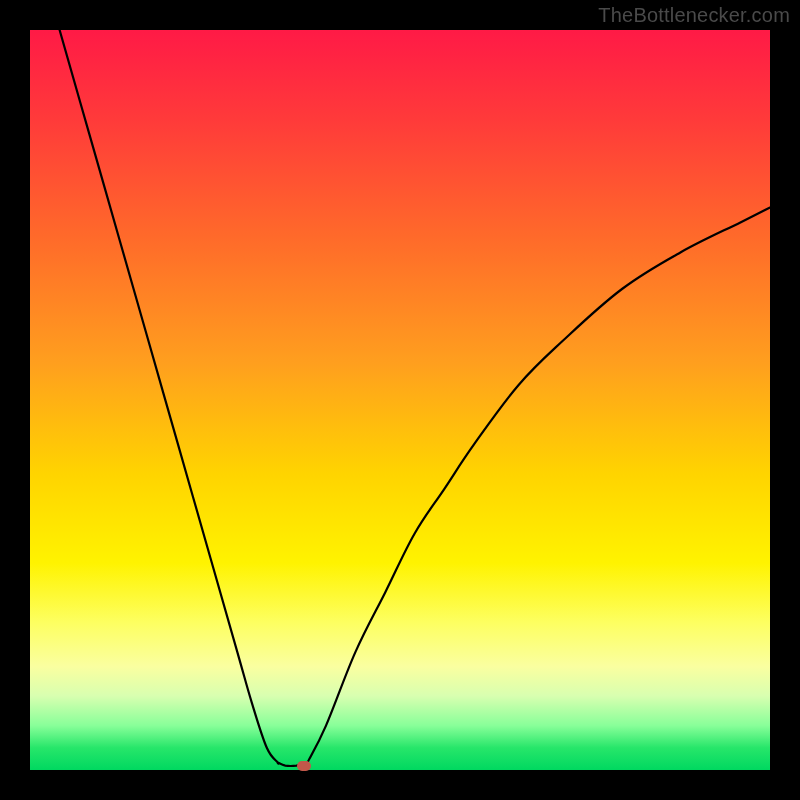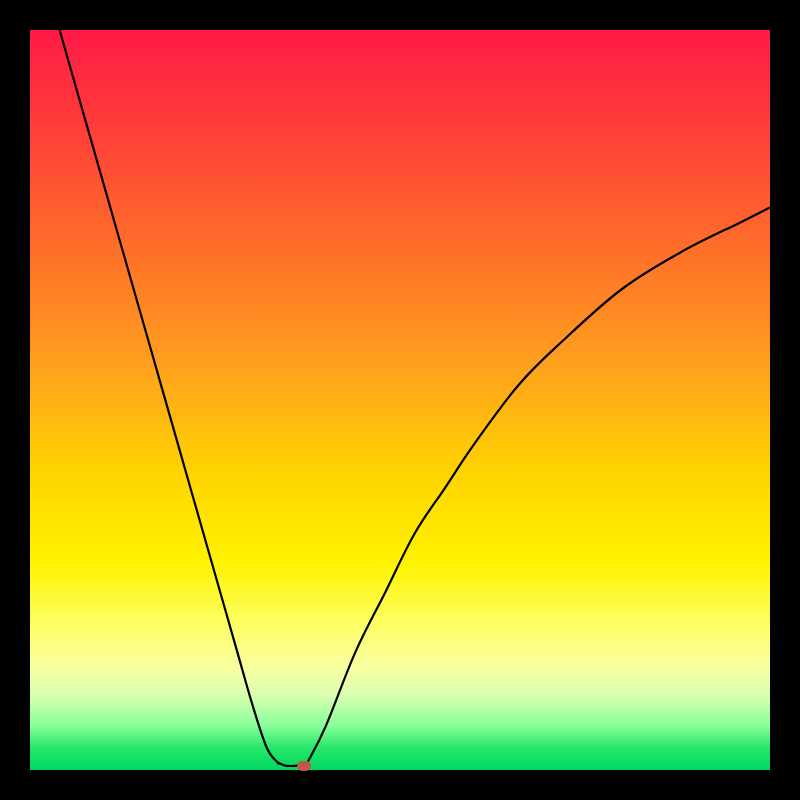--- a/index.html
+++ b/index.html
@@ -60,20 +60,21 @@
     right: 10px;
     color: #4a4a4a;
     font-size: 20px;
     letter-spacing: 0.2px;
   }
 </style>
 </head>
 <body>
 
 <div class="frame">
+  <div class="watermark">TheBottlenecker.com</div>
 
   <div class="plot">
     <svg class="curve" viewBox="0 0 740 740" preserveAspectRatio="none">
       <path id="curve-path" fill="none" stroke="#000" stroke-width="2.2" stroke-linejoin="round" stroke-linecap="round" d="M 29.6 0.0 C 34.9 18.6, 48.5 66.3, 59.2 103.6 C 69.9 140.9, 78.1 169.9, 88.8 207.2 C 99.5 244.5, 107.7 273.5, 118.4 310.8 C 129.1 348.1, 137.3 377.1, 148.0 414.4 C 158.7 451.7, 166.9 480.7, 177.6 518.0 C 188.3 555.3, 199.2 593.6, 207.2 621.6 C 215.2 649.6, 216.7 656.1, 222.0 673.4 C 227.3 690.7, 232.1 707.1, 236.8 717.8 C 241.5 728.5, 245.9 729.9, 247.9 732.6 C 249.9 735.3, 246.6 732.1, 247.9 732.6 C 249.2 733.1, 252.0 735.0, 255.3 735.6 C 258.6 736.1, 262.4 736.1, 266.4 735.6 C 270.4 735.0, 275.5 733.1, 277.5 732.6 C 279.5 732.1, 274.2 739.3, 277.5 732.6 C 280.8 725.9, 287.3 715.6, 296.0 695.6 C 304.7 675.6, 314.9 645.6, 325.6 621.6 C 336.3 597.6, 344.5 583.7, 355.2 562.4 C 365.9 541.1, 374.1 521.8, 384.8 503.2 C 395.5 484.6, 403.7 474.8, 414.4 458.8 C 425.1 442.8, 430.7 433.0, 444.0 414.4 C 457.3 395.8, 472.4 373.8, 488.4 355.2 C 504.4 336.6, 514.2 328.1, 532.8 310.8 C 551.4 293.5, 570.7 275.0, 592.0 259.0 C 613.3 243.0, 629.9 234.0, 651.2 222.0 C 672.5 210.0, 694.4 200.4, 710.4 192.4 C 726.4 184.4, 734.7 180.3, 740.0 177.6"></path>
     </svg>
     <div class="vertex" id="vertex-dot" style="left: 273.8px; top: 736.3px; background: rgb(193, 88, 74);"></div>
   </div>
 </div>
 
 </body></html>

